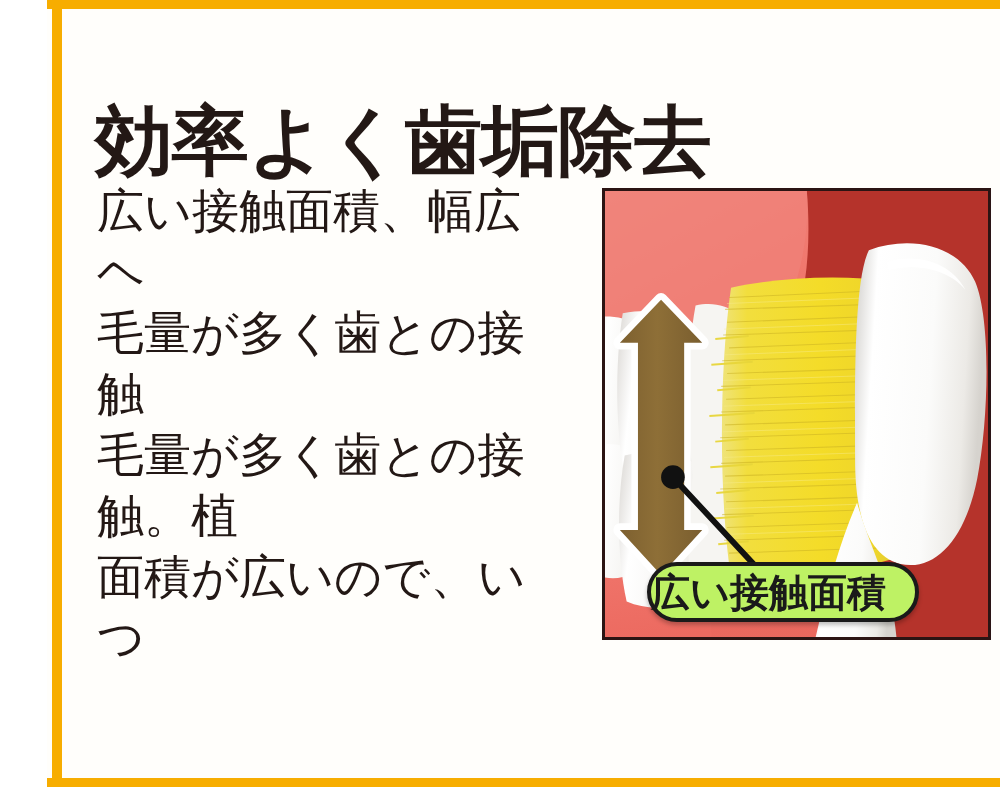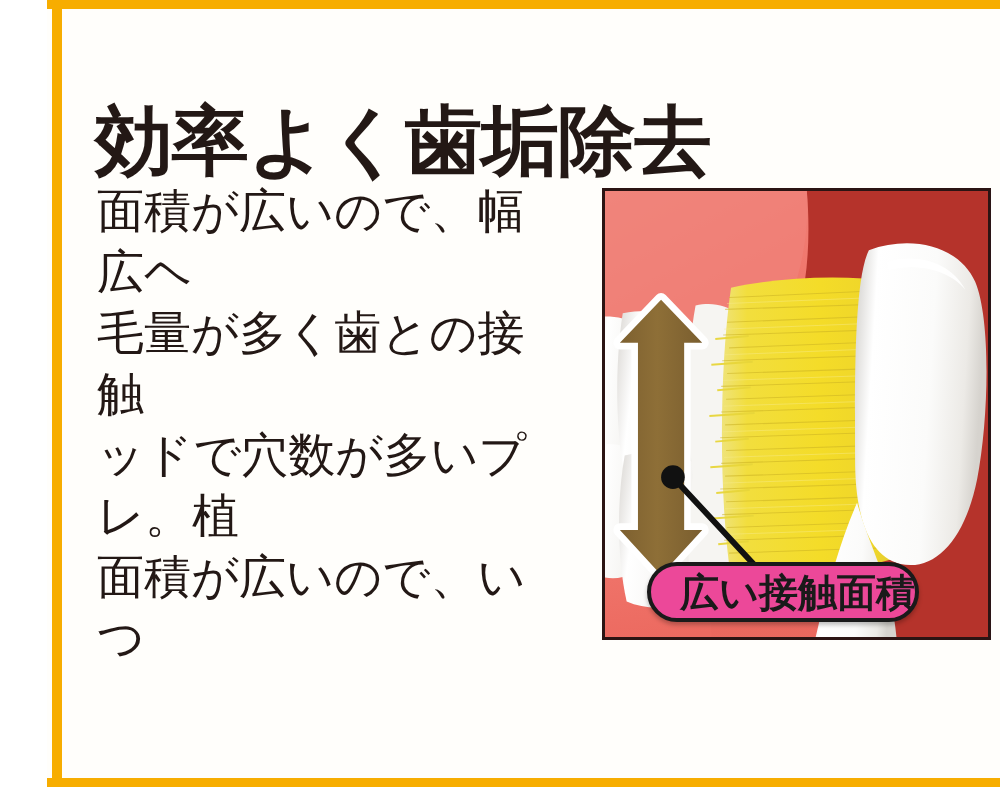--- a/index.html
+++ b/index.html
@@ -70,27 +70,27 @@
   }
   .illus-svg { display: block; width: 100%; height: 100%; }
 
   
   .pill {
     position: absolute;
     left: 600px;
     top: 562px;
     width: 272px;
     height: 60px;
-    background: #ec4899;
+    background: #bef264;
     border: 4px solid #1a1a1a;
     border-radius: 30px;
     box-sizing: border-box;
     display: flex;
     align-items: center;
-    justify-content: flex-end;
+    justify-content: flex-start;
     box-shadow: 0 3px 4px rgba(0,0,0,0.25);
   }
   .pill-text {
     font-size: 39px;
     font-weight: 700;
     color: #1a1a1a;
     line-height: 1;
     letter-spacing: 0px;
     white-space: nowrap;
   }
@@ -101,23 +101,23 @@
 <div id="root">
 
   <div class="frame-bar frame-top"></div>
   <div class="frame-bar frame-bottom"></div>
   <div class="frame-bar frame-left"></div>
   <div class="frame-bar frame-right"></div>
 
   <h1 class="headline">効率よく歯垢除去</h1>
 
   <div class="body-copy">
-    <div>面積が広いので、幅広ヘ</div>
+    <div>広い接触面積、幅広ヘ</div>
     <div>毛量が多く歯との接触</div>
-    <div>ッドで穴数が多いプレ。植</div>
+    <div>毛量が多く歯との接触。植</div>
     <div>面積が広いので、いつ</div>
 
   </div>
 
   <div class="illus-panel">
     <svg class="illus-svg" viewBox="0 0 389 452" preserveAspectRatio="none">
       <defs>
         <linearGradient id="gumGrad" x1="0" y1="0" x2="0.25" y2="1">
           <stop offset="0%" stop-color="#f18a80"></stop>
           <stop offset="45%" stop-color="#f0756b"></stop>

